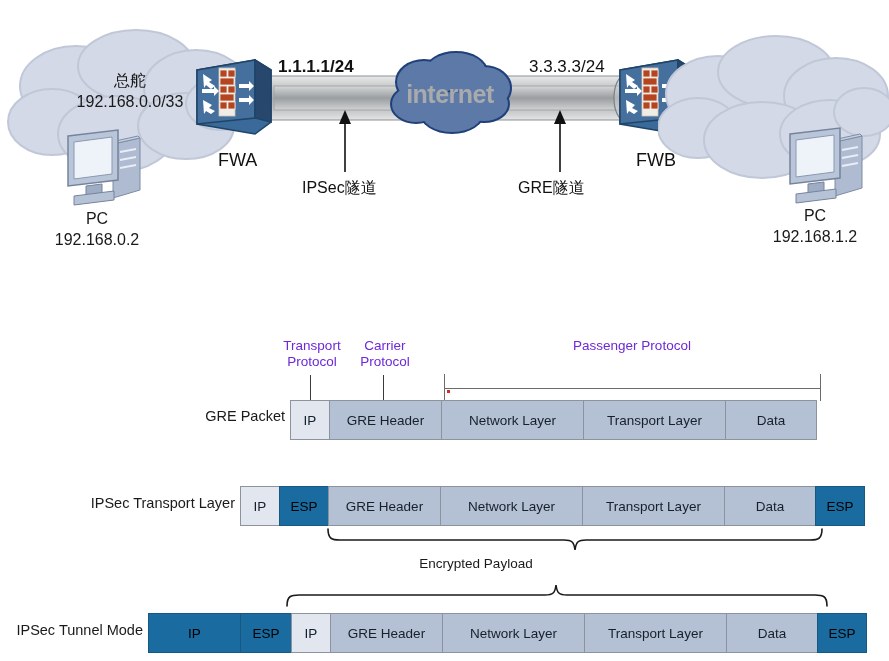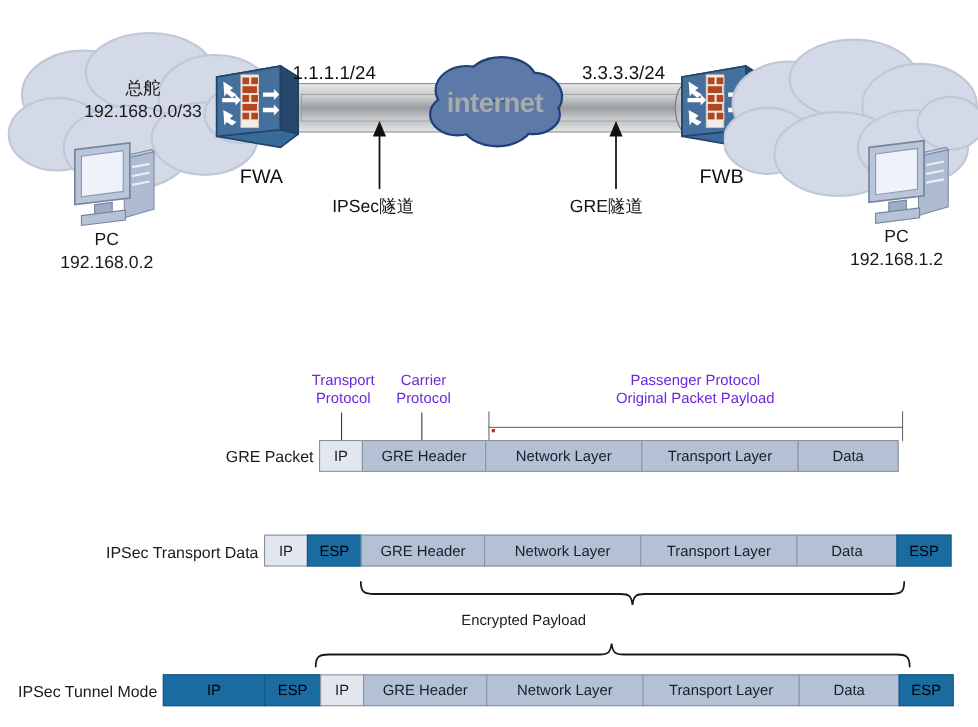--- a/index.html
+++ b/index.html
@@ -59,21 +59,21 @@
   .row-label {
     position: absolute;
     font-size: 14.5px;
     text-align: right;
     white-space: nowrap;
     color: #1a1a1a;
   }
   .pkt-row {
     position: absolute;
     display: flex;
-    height: 29px;
+    height: 40px;
     box-sizing: border-box;
   }
   .cell {
     box-sizing: border-box;
     border: 1px solid #8c929e;
     display: flex;
     align-items: center;
     justify-content: center;
     font-size: 13.5px;
     color: #15202b;
@@ -294,21 +294,21 @@
       <path d="M16 14 L54 9 L54 46 L16 51 Z" fill="#eef3fa" stroke="#8b98ae" stroke-width="1"></path>
       <path d="M28 58 L44 56 L44 66 L28 68 Z" fill="#9fadc4" stroke="#76839c" stroke-width="1"></path>
       <path d="M16 68 L56 63 L56 72 L16 77 Z" fill="#b6c3d7" stroke="#76839c" stroke-width="1"></path>
     </svg>
 
     <div class="pc-label" style="left:740px;top:205px;width:150px;">
       <div>PC</div>
       <div>192.168.1.2</div>
     </div>
 
-    <div class="ip-label" style="left:266px;top:57px;">1.1.1.1/24</div>
+    <div class="ip-label" style="left:278px;top:57px;font-weight:bold;">1.1.1.1/24</div>
     <div class="ip-label" style="left:529px;top:57px;">3.3.3.3/24</div>
 
     <svg class="abs" style="left:330px;top:108px;" width="30" height="64" viewBox="0 0 30 64">
       <line x1="15" y1="64" x2="15" y2="12" stroke="#111" stroke-width="1.6"></line>
       <path d="M15 2 L21 16 L9 16 Z" fill="#111"></path>
     </svg>
     <div class="tunnel-label" style="left:302px;top:178px;">IPSec隧道</div>
 
     <svg class="abs" style="left:545px;top:108px;" width="30" height="64" viewBox="0 0 30 64">
       <line x1="15" y1="64" x2="15" y2="12" stroke="#111" stroke-width="1.6"></line>
@@ -322,41 +322,40 @@
     <div class="ann-text" style="left:272px;top:338px;width:80px;">
       <div>Transport</div>
       <div>Protocol</div>
     </div>
     <div class="ann-text" style="left:345px;top:338px;width:80px;">
       <div>Carrier</div>
       <div>Protocol</div>
     </div>
     <div class="ann-text" style="left:512px;top:338px;width:240px;">
       <div>Passenger Protocol</div>
-      <div>Original Packet Payload</div>
     </div>
 
     <div class="tick" style="left:310px;top:375px;height:25px;"></div>
     <div class="tick" style="left:383px;top:375px;height:25px;"></div>
 
     <div class="span-cap" style="left:444px;top:374px;height:27px;"></div>
     <div class="span-cap" style="left:820px;top:374px;height:27px;"></div>
     <div class="span-line" style="left:444px;top:388px;width:377px;"></div>
     <div class="red-dot" style="left:447px;top:390px;"></div>
 
     <div class="row-label" style="left:125px;top:408px;width:160px;">GRE Packet</div>
     <div class="pkt-row" id="row-gre" style="left:290px;top:400px;">
         <div class="cell light" style="width: 40px;">IP</div>
         <div class="cell" style="width: 113px;">GRE Header</div>
         <div class="cell" style="width: 143px;">Network Layer</div>
         <div class="cell" style="width: 143px;">Transport Layer</div>
         <div class="cell" style="width: 92px;">Data</div>
       </div>
 
-    <div class="row-label" style="left:55px;top:495px;width:180px;">IPSec Transport Data</div>
+    <div class="row-label" style="left:55px;top:495px;width:180px;">IPSec Transport Layer</div>
     <div class="pkt-row" id="row-transport" style="left:240px;top:486px;">
         <div class="cell light" style="width: 40px;">IP</div>
         <div class="cell dark" style="width: 50px;">ESP</div>
         <div class="cell" style="width: 113px;">GRE Header</div>
         <div class="cell" style="width: 143px;">Network Layer</div>
         <div class="cell" style="width: 143px;">Transport Layer</div>
         <div class="cell" style="width: 92px;">Data</div>
         <div class="cell dark" style="width: 50px;">ESP</div>
       </div>
 

